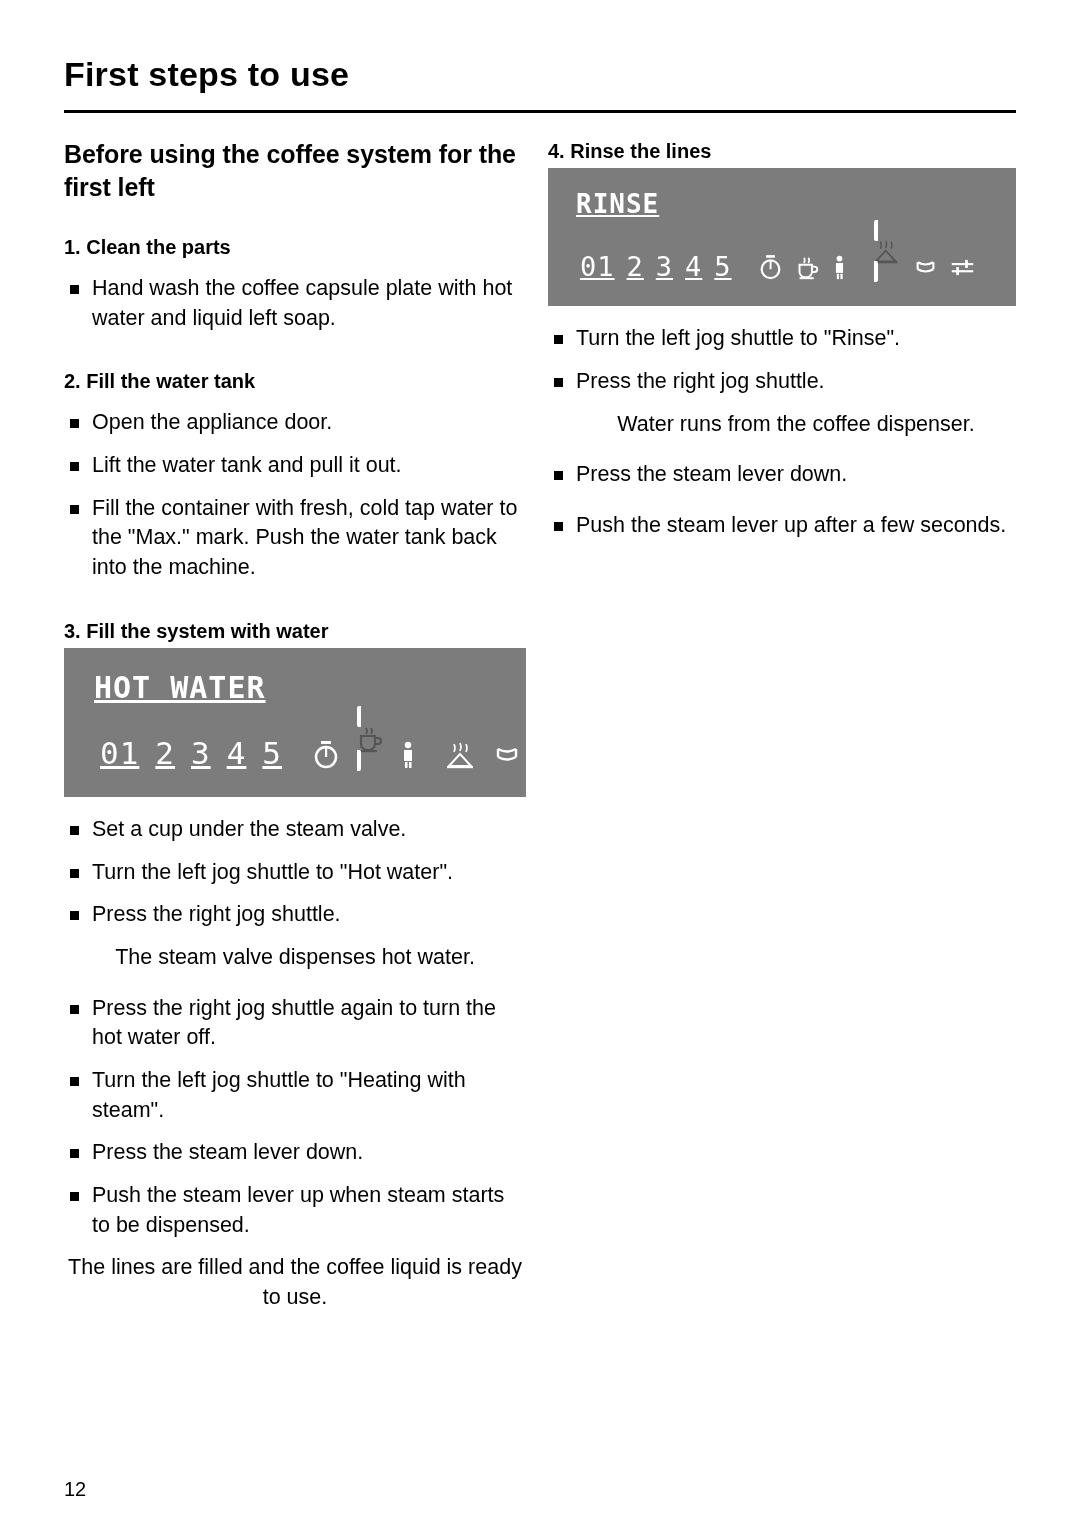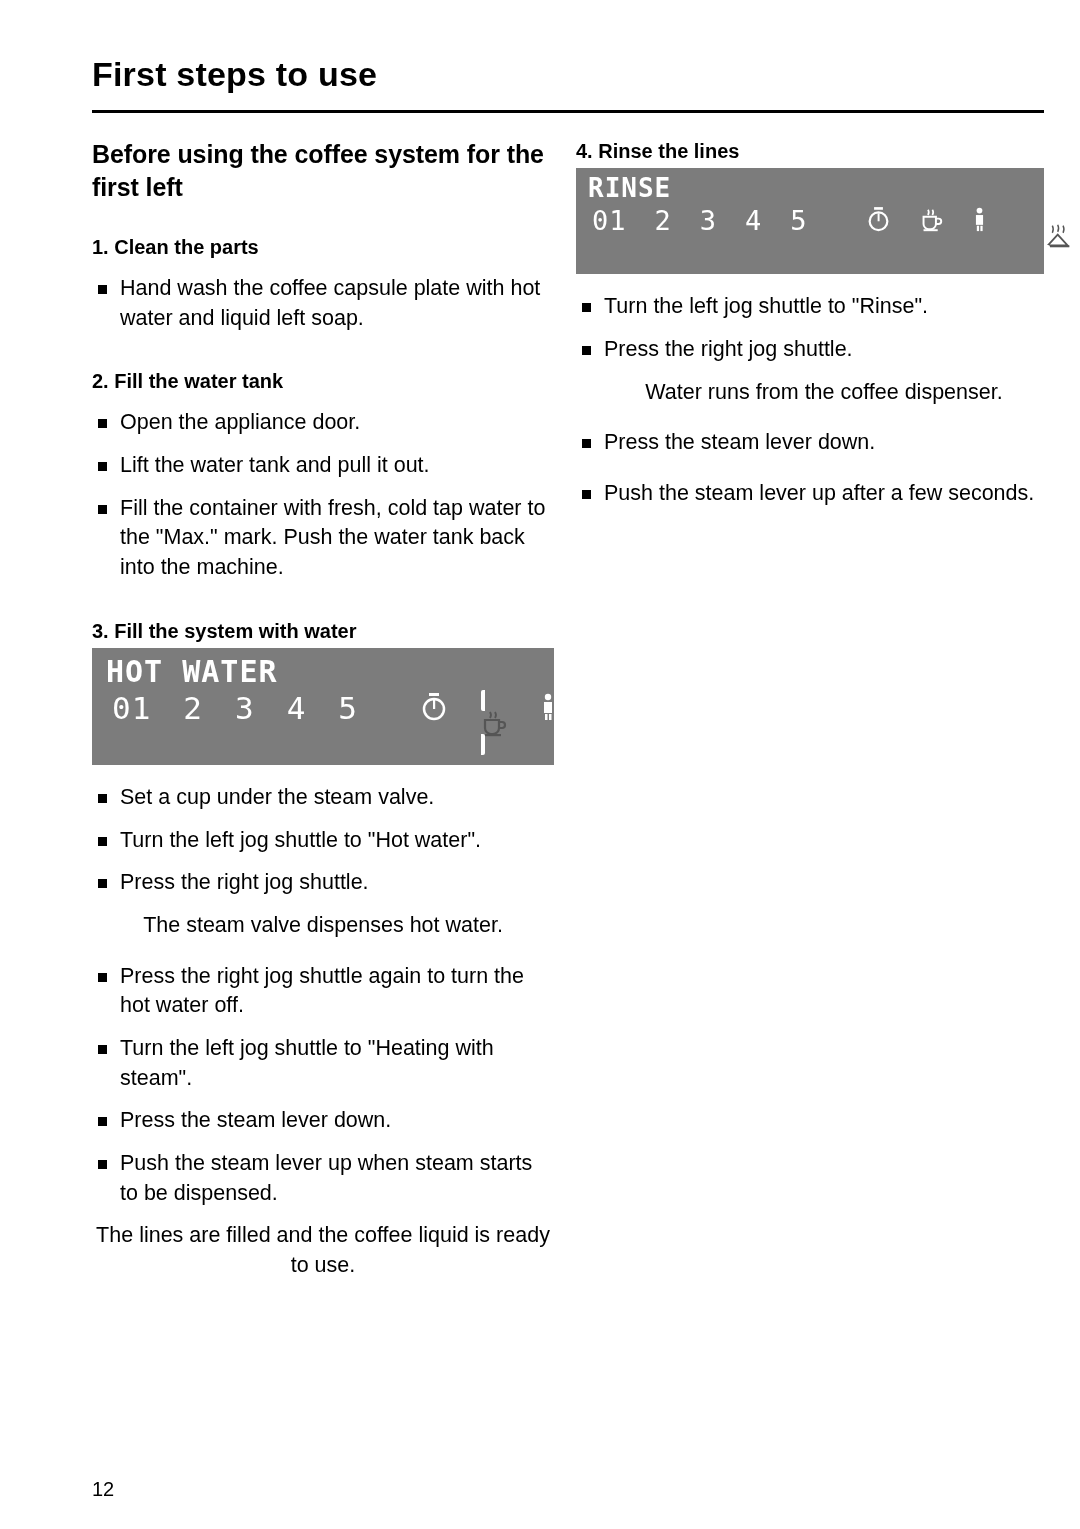--- a/index.html
+++ b/index.html
@@ -13,21 +13,20 @@
     font-family: "Liberation Sans", sans-serif;
     color: #000000;
     position: relative;
     overflow: hidden;
   }
   .page {
     position: absolute;
     left: 0; top: 0;
     width: 854px;
     height: 1529px;
-    margin-left: 28px;
   }
   .page-title {
     position: absolute;
     left: 64px;
     top: 55px;
     font-size: 34px;
     font-weight: bold;
     letter-spacing: 0.2px;
   }
   .title-rule {
@@ -98,41 +97,42 @@
   p.plain.indent {
     padding-left: 28px;
   }
 
   
   .display {
     background: #7c7c7c;
     color: #ffffff;
     width: 100%;
     box-sizing: border-box;
-    padding: 0;
+    padding: 16px;
     margin: 4px 0 10px 0;
+    text-decoration: underline;
   }
   .display.right { width: 100%; }
   .display-title {
     font-family: "DejaVu Sans Mono", monospace;
     font-weight: bold;
     font-size: 30px;
     letter-spacing: 1px;
     padding: 8px 14px 4px 14px;
     line-height: 1.05;
   }
   .display-title.small {
     font-size: 26px;
     padding: 7px 12px 3px 12px;
   }
   .display-row {
     display: flex;
-    align-items: flex-start;
+    align-items: flex-end;
     padding: 2px 12px 12px 12px;
-    gap: 16px;
+    gap: 0px;
   }
   .display-row.small {
     padding: 2px 10px 10px 10px;
   }
   .dnum {
     font-family: "DejaVu Sans Mono", monospace;
     font-size: 31px;
     font-weight: normal;
     letter-spacing: 1px;
     padding: 0 8px;

